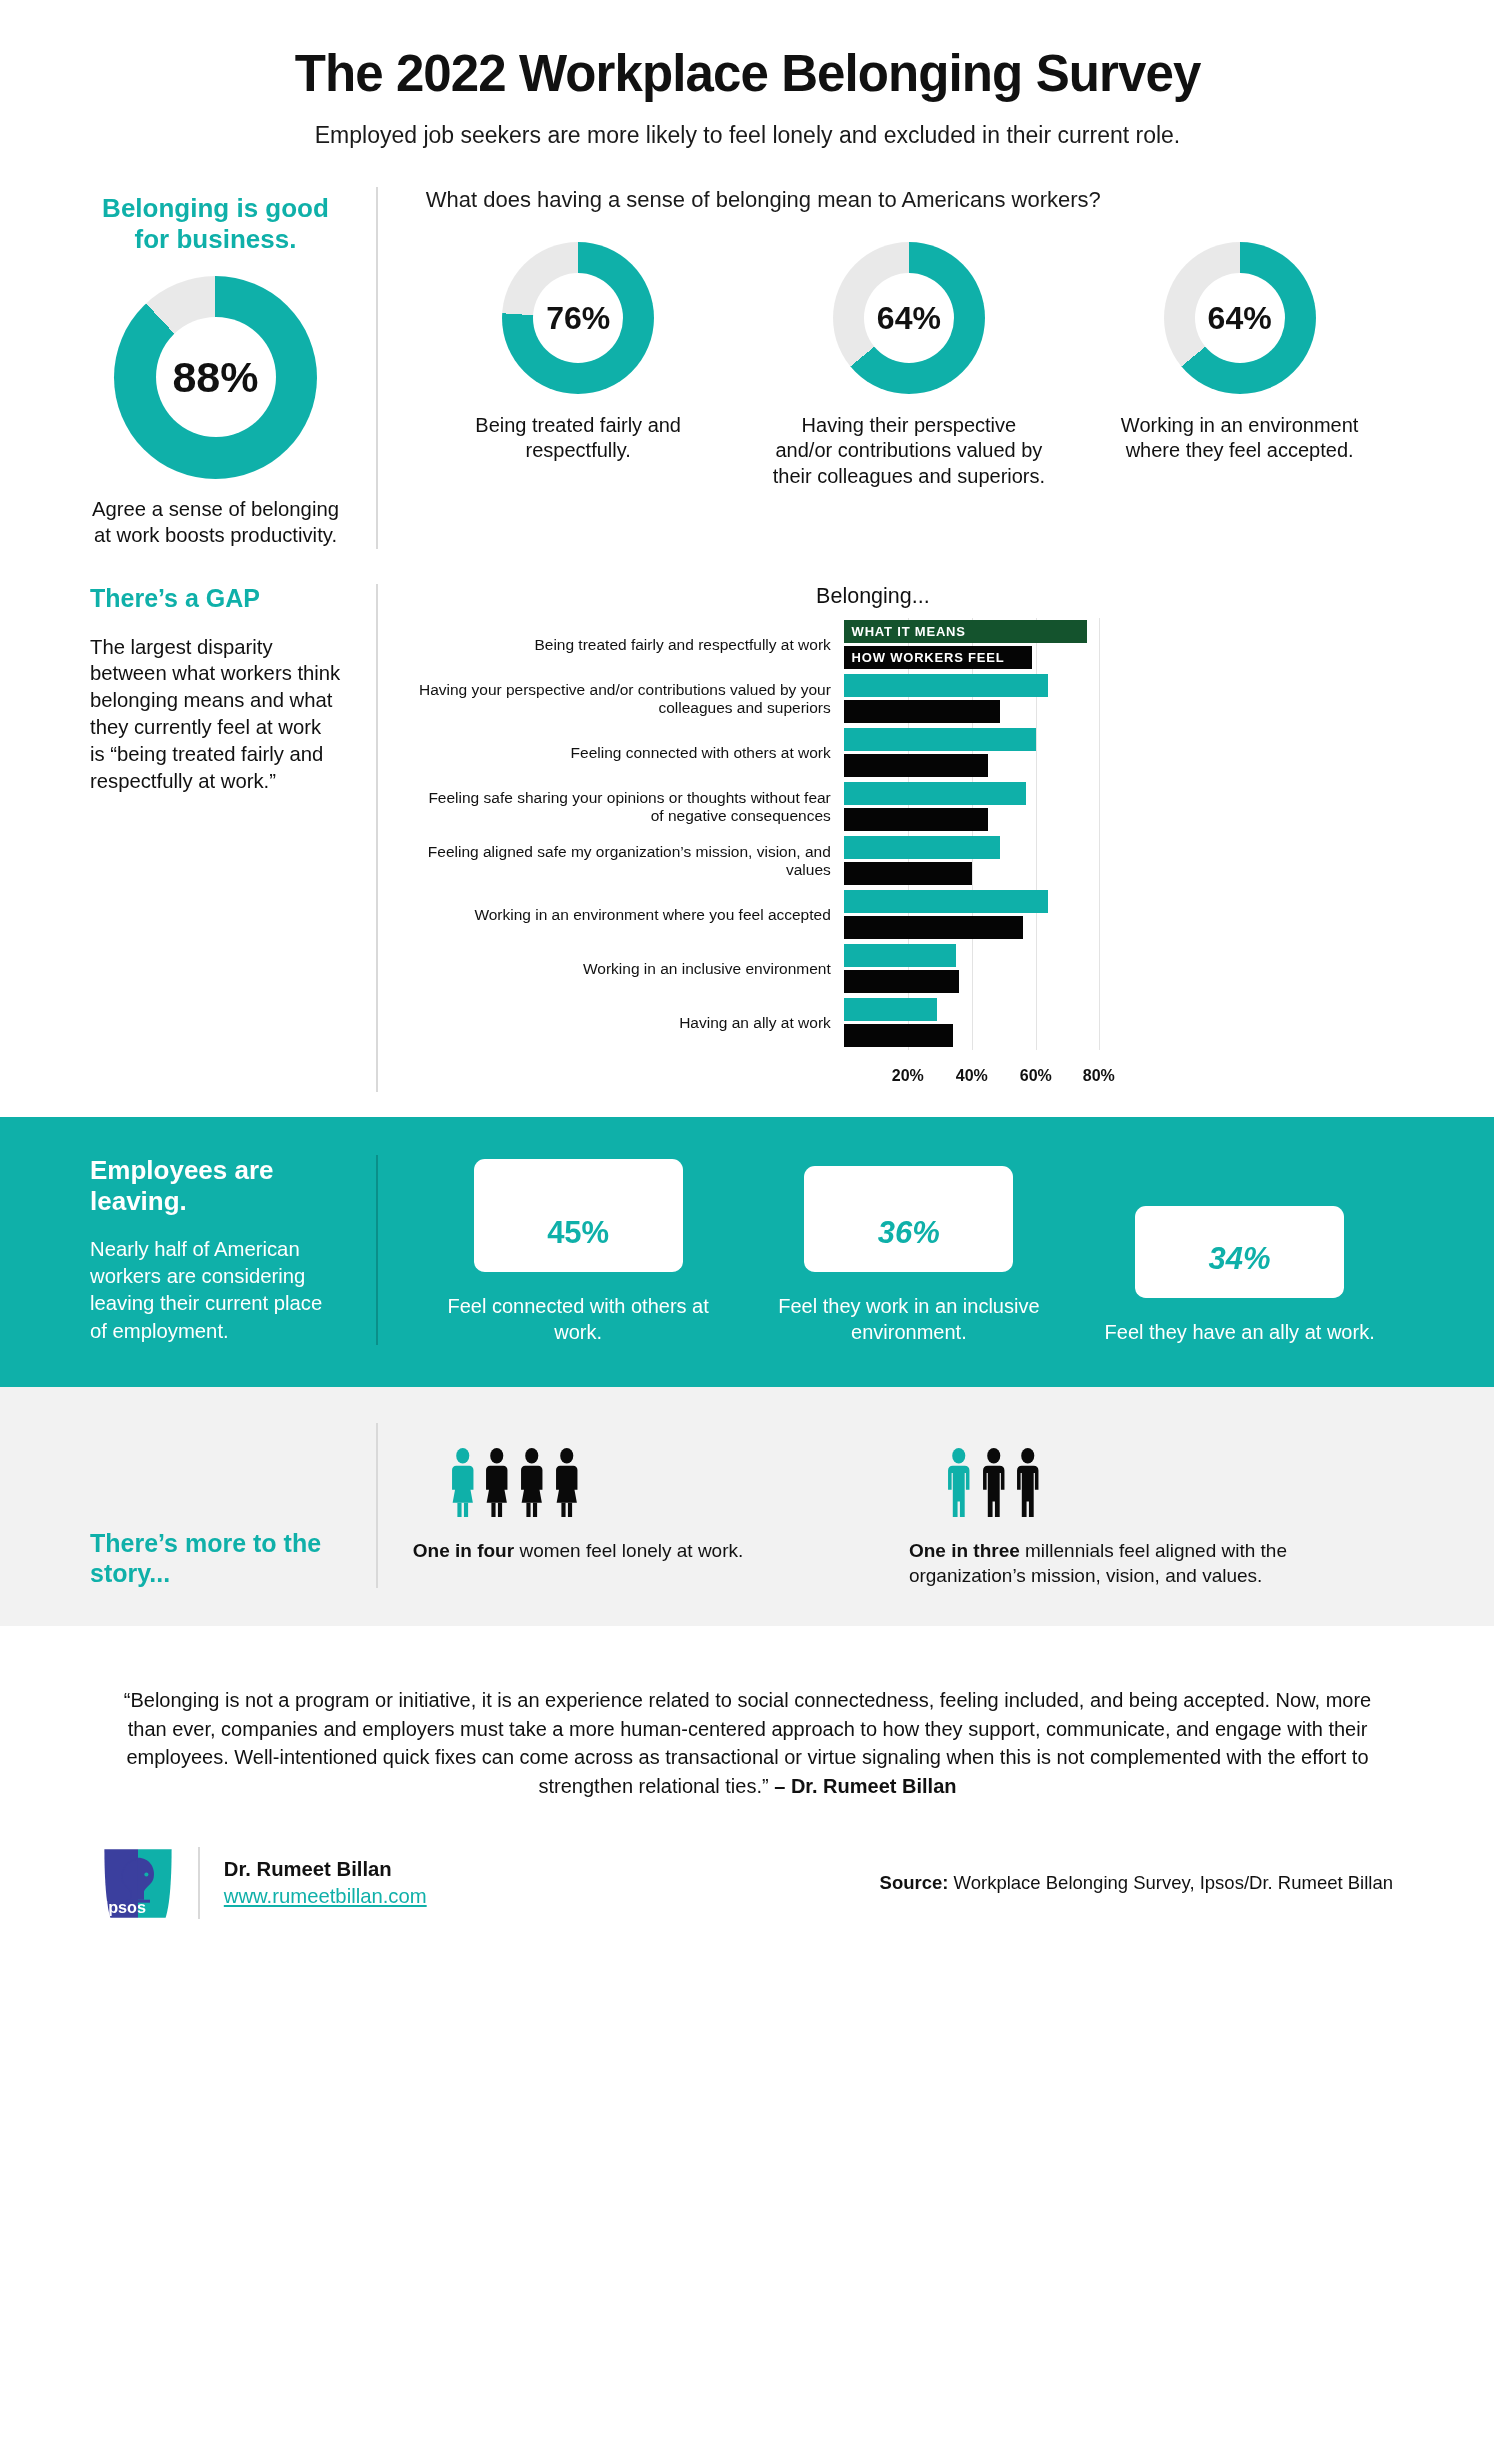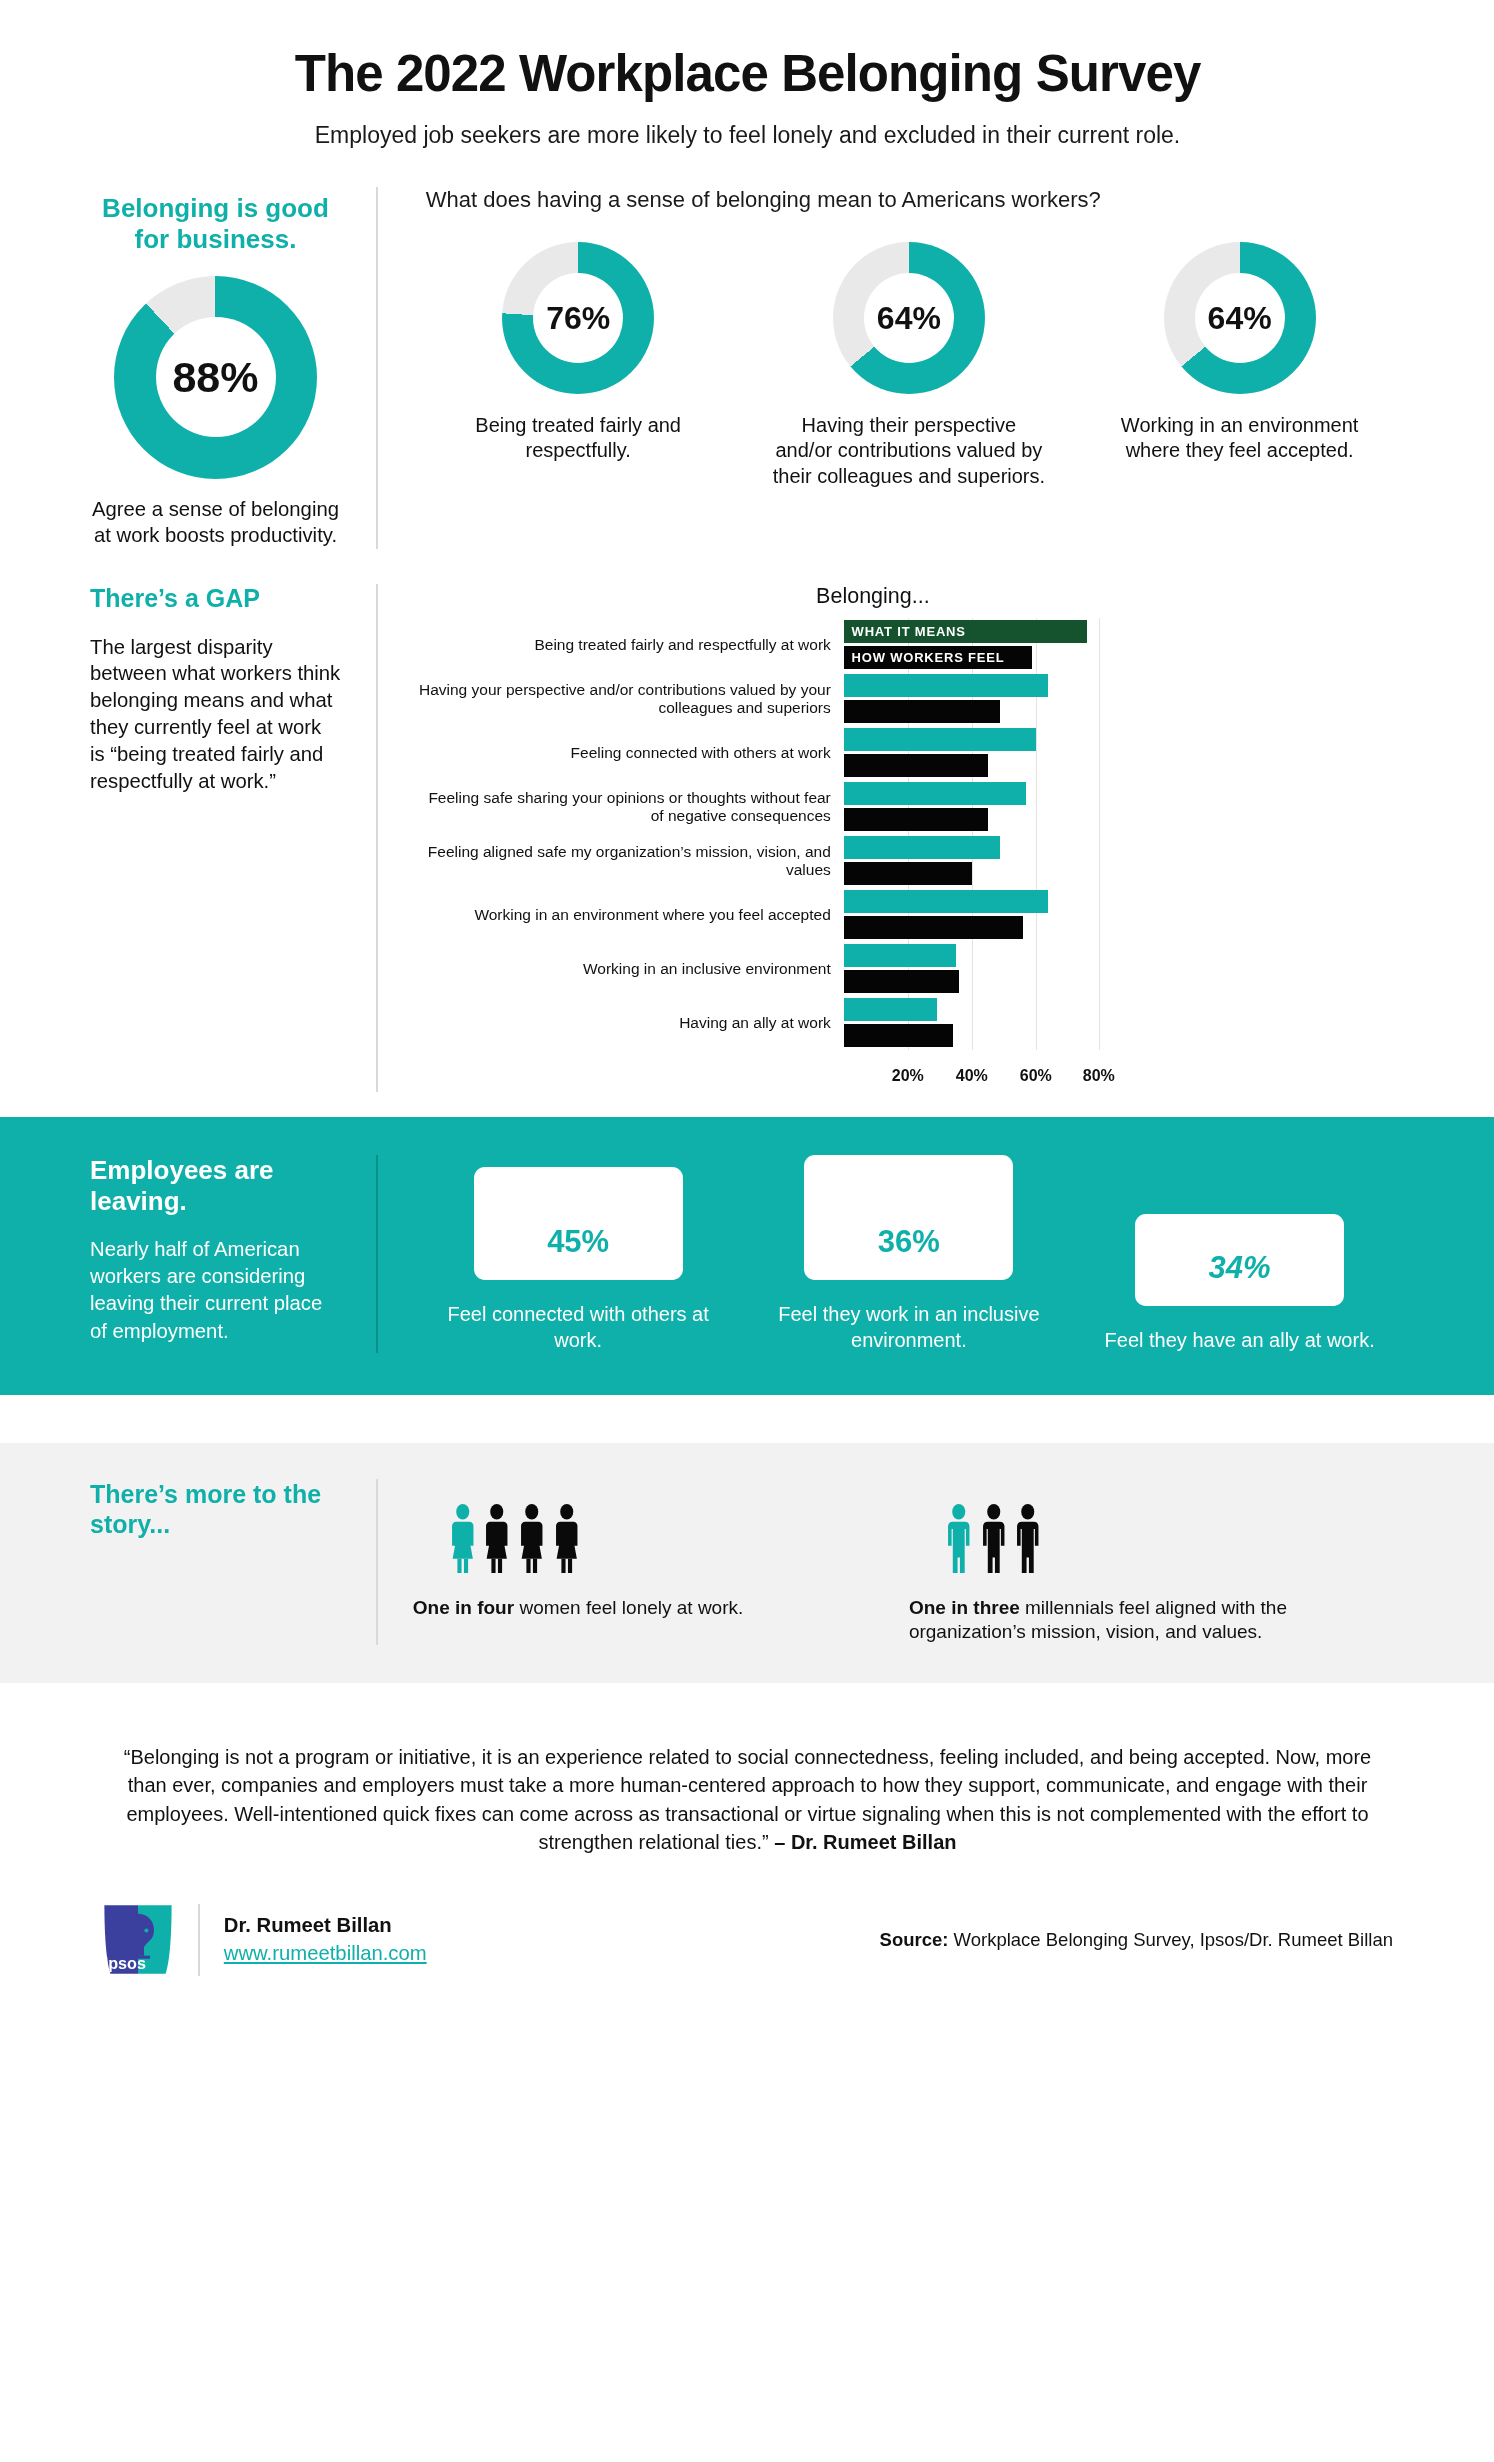--- a/index.html
+++ b/index.html
@@ -101,21 +101,21 @@
   .card {
     background:#fff; border-radius: 10.8px; margin: 0 auto;
     display:flex; align-items: flex-end; justify-content:center;
     width: 209px;
   }
   .card span { color:#0fb0a9; font-size: 31px; font-weight: 700; padding-bottom: 20.3px; }
   .card-cap { font-size: 20px; line-height: 1.3; margin-top: 21px; padding: 0 26px; }
 
   
   .story {
-    background: #f2f2f2; padding: 36px 90px 38px 90px; display:flex; align-items:flex-start;margin-top:48px;
+    background: #f2f2f2; padding: 36px 90px 38px 90px; display:flex; align-items:flex-end;
   }
   .story-left { width: 251px; flex:0 0 251px; }
   .story-left h3 { color:#0fb0a9; font-size: 25px; font-weight: 700; line-height: 1.2; }
   .story-right { flex:1; display:flex; }
   .story-col { flex: 1; padding-right: 18px; }
   .figs { display:flex; align-items:flex-end; gap: 7.2px; height: 96px; margin-bottom: 20.3px; padding-left: 36px;}
   .story-col p { font-size: 19px; line-height: 1.3; }
   .story-col p b { font-weight: 700; }
 
   
@@ -302,21 +302,21 @@
     </div>
     <div class="vdiv-dark"></div>
     <div class="cards" id="band-cards">
         <div class="card-col">
           <div class="card" style="height: 113px;">
             <span>45%</span>
           </div>
           <div class="card-cap">Feel connected with others at work.</div>
         </div>
         <div class="card-col">
-          <div class="card" style="height: 125px;">
+          <div class="card" style="height: 106px; font-style: italic;">
             <span>36%</span>
           </div>
           <div class="card-cap">Feel they work in an inclusive environment.</div>
         </div>
         <div class="card-col">
           <div class="card" style="height: 92px; font-style: italic;">
             <span>34%</span>
           </div>
           <div class="card-cap">Feel they have an ally at work.</div>
         </div>

